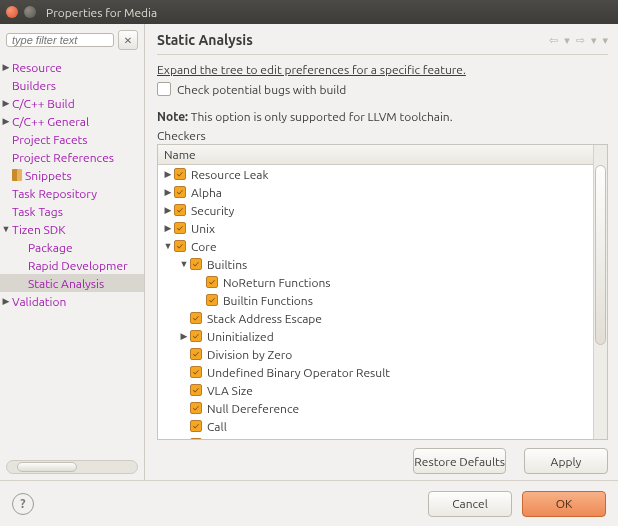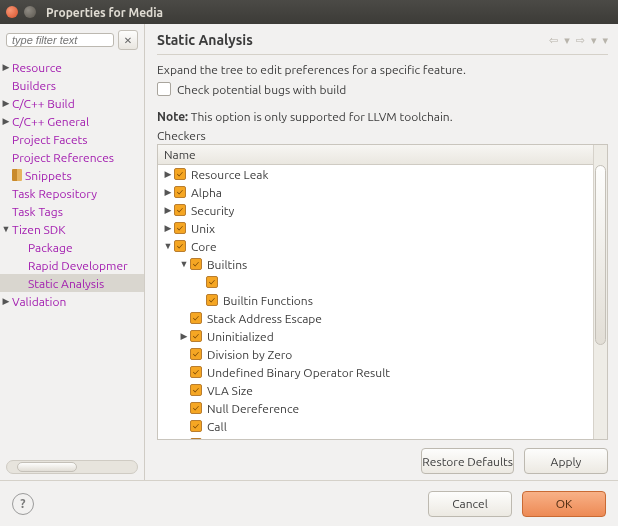--- a/index.html
+++ b/index.html
@@ -16,21 +16,21 @@
     flex-direction: column;
   }
   .titlebar {
     height: 24px;
     background: linear-gradient(#4b4a46, #3c3b37);
     display: flex;
     align-items: center;
     padding: 0 6px;
     gap: 6px;
     color: #dfdbd2;
-    font-weight: bold;
+    font-weight: normal;
   }
   .tb-btn {
     width: 12px; height: 12px;
     border-radius: 50%;
     display: inline-block;
   }
   .tb-close { background: radial-gradient(circle at 35% 35%, #f79674, #d9522c); }
   .tb-min   { background: radial-gradient(circle at 35% 35%, #8f8b83, #5a564e); }
   .tb-title { margin-left: 4px; font-size: 12px; }
   .content {
@@ -127,21 +127,21 @@
   }
   .heading {
     font-size: 14px;
     font-weight: bold;
     color: #3c3c3c;
     flex:1;
   }
   .nav-icons { display:flex; gap:6px; color:#b8b4ab; font-size:11px; }
   .nav-icons span { cursor:pointer; }
   .hr { height:1px; background:#d5d1c9; margin:6px 0 8px 0; }
-  .desc { font-size:12px; color:#3c3c3c; margin-bottom:6px;}
+  .desc { font-size:12px; color:#3c3c3c; margin-bottom:6px;text-decoration:underline;}
   .check-row { display:flex; align-items:center; gap:6px; margin-bottom:14px;}
   .chk {
     width:14px; height:14px; border:1px solid #a9a59d; background:#fff; border-radius:2px;
   }
   .note { font-size:12px; margin-bottom:6px;}
   .note b { font-weight:bold; }
   .checkers-label { font-size:12px; margin-bottom:2px; }
   .checker-box {
     flex:1;
     display:flex;
@@ -186,21 +186,21 @@
     border-left:1px solid #d6d2ca;
     position:relative;
   }
   .vthumb {
     position:absolute; top:20px; left:1px; right:1px; height:180px;
     background:linear-gradient(#fdfdfc,#e2ded6);
     border:1px solid #c4c0b8;
     border-radius:6px;
   }
   .btnrow {
-    display:flex; justify-content:flex-end; gap:10px;
+    display:flex; justify-content:flex-end; gap:18px;
     padding:8px 0 0 0;
   }
   .btn {
     min-width:84px; height:26px;
     border:1px solid #bdb9b0;
     border-radius:4px;
     background:linear-gradient(#fdfdfc,#ece9e2);
     font-size:12px;
     color:#3c3c3c;
     display:flex; align-items:center; justify-content:center;
@@ -378,20 +378,21 @@
               <span>Core</span>
             </div>
             <div class="crow">
               <span class="tw" style="margin-left: 16px;">▼</span>
               <span class="cbox">✓</span>
               <span>Builtins</span>
             </div>
             <div class="crow">
               <span class="tw" style="margin-left: 32px;"></span>
               <span class="cbox">✓</span>
+              <span>NoReturn Functions</span>
             </div>
             <div class="crow">
               <span class="tw" style="margin-left: 32px;"></span>
               <span class="cbox">✓</span>
               <span>Builtin Functions</span>
             </div>
             <div class="crow">
               <span class="tw" style="margin-left: 16px;"></span>
               <span class="cbox">✓</span>
               <span>Stack Address Escape</span>

